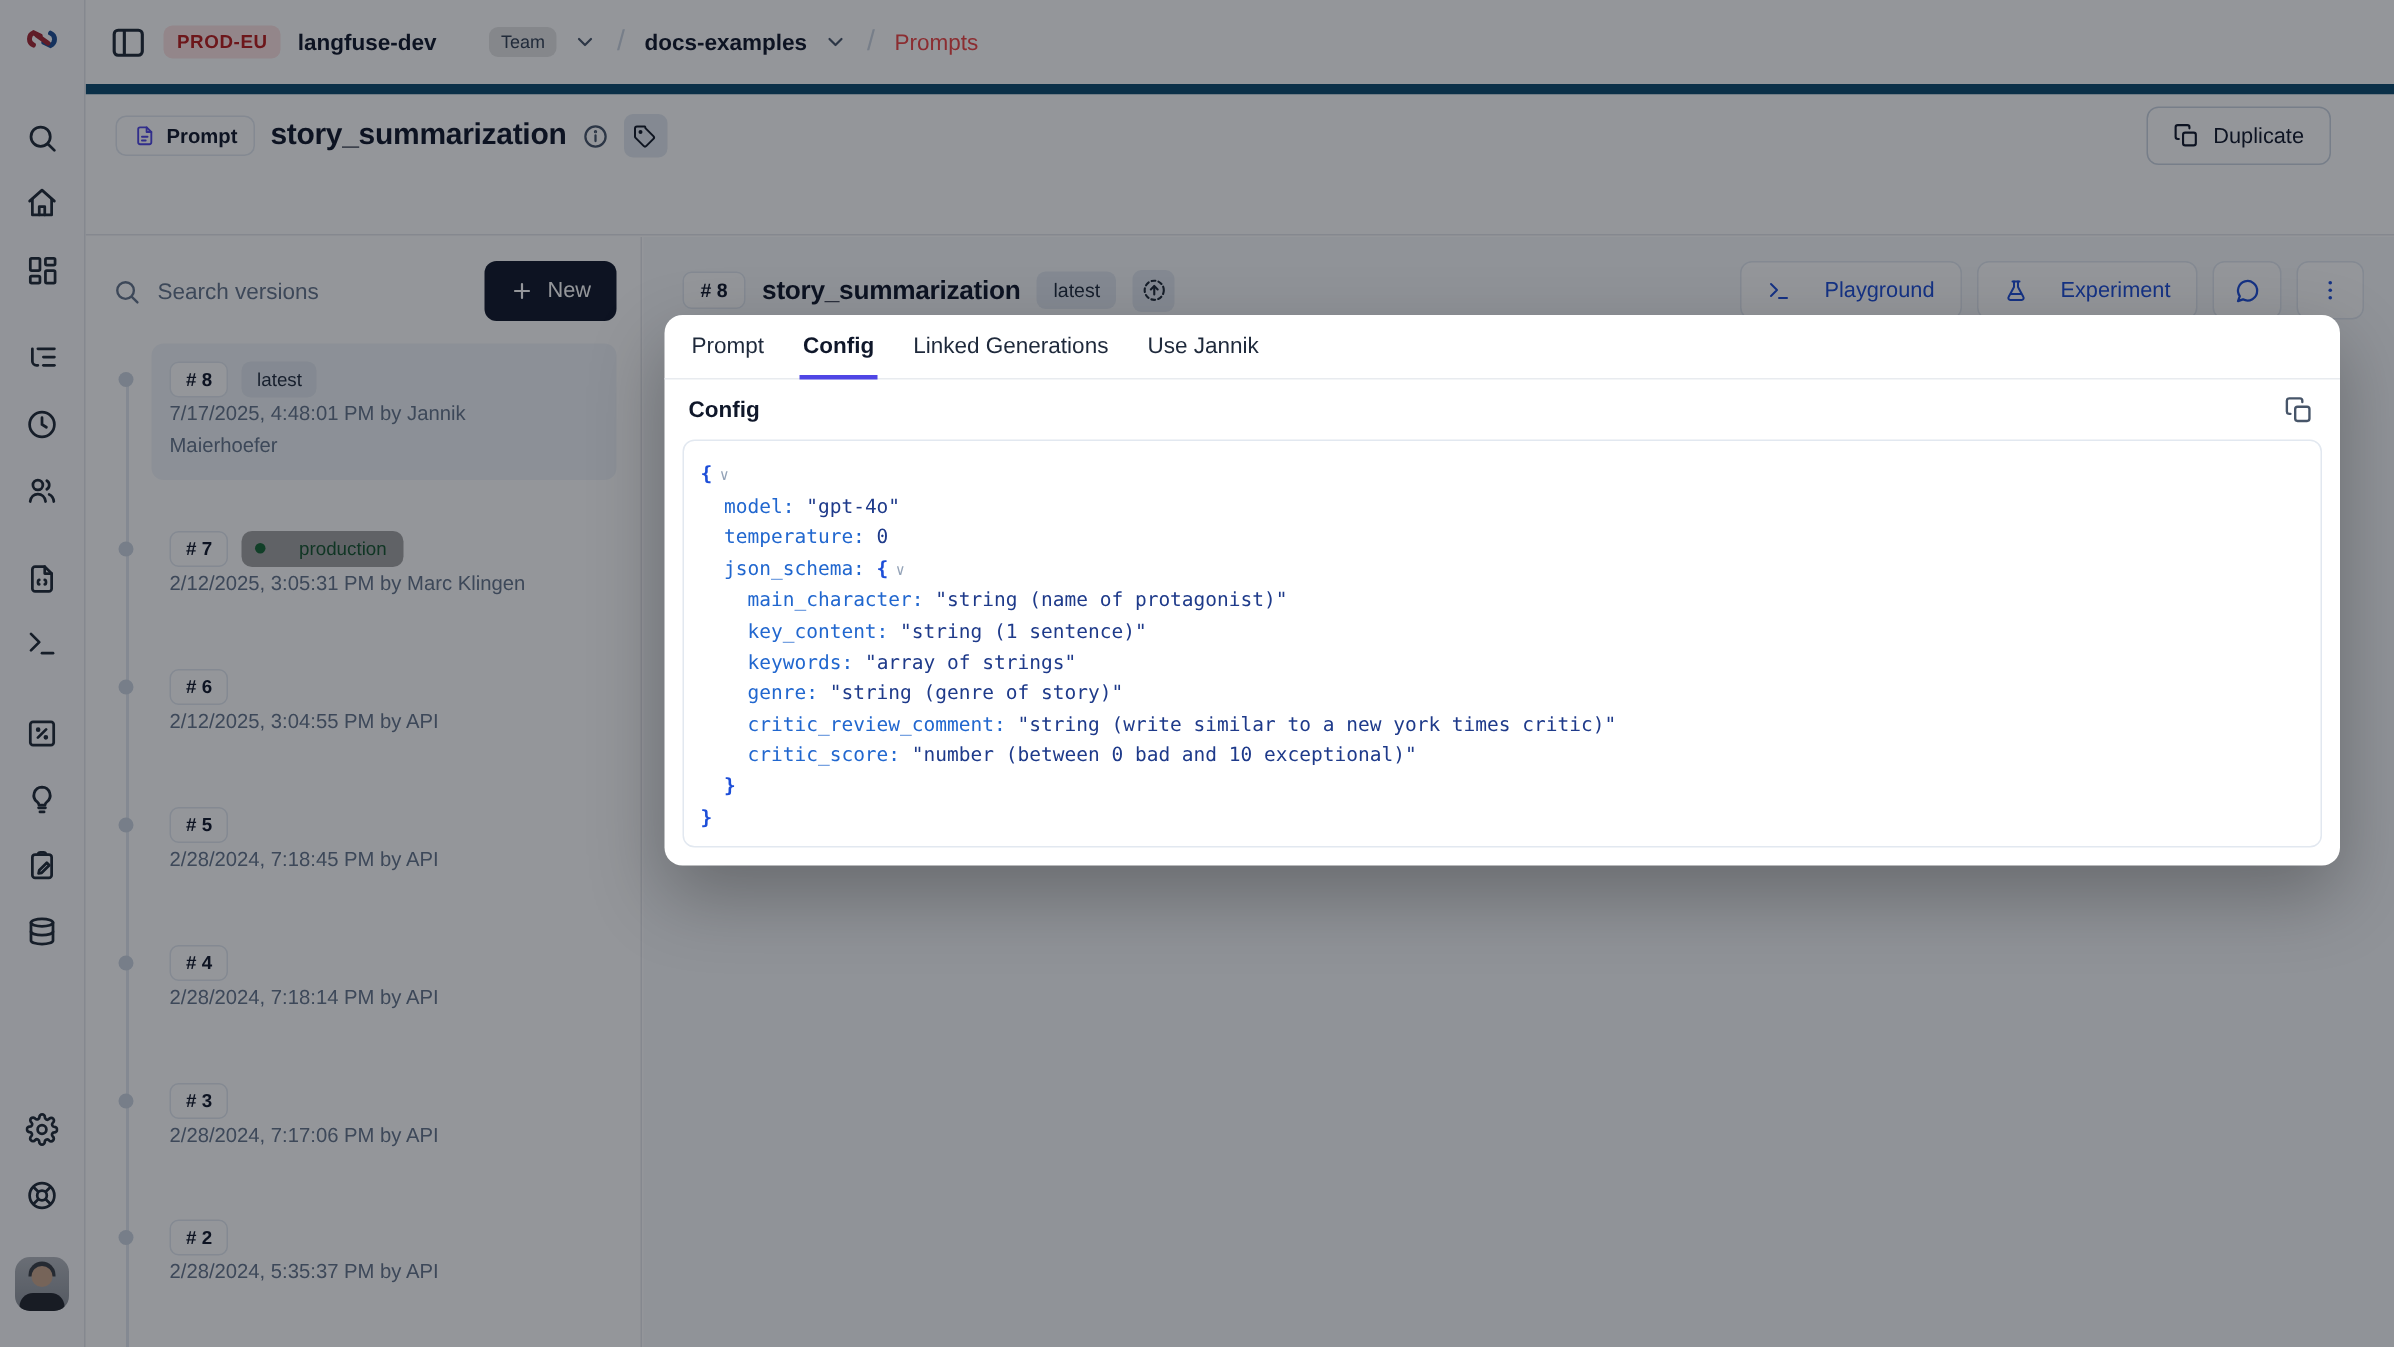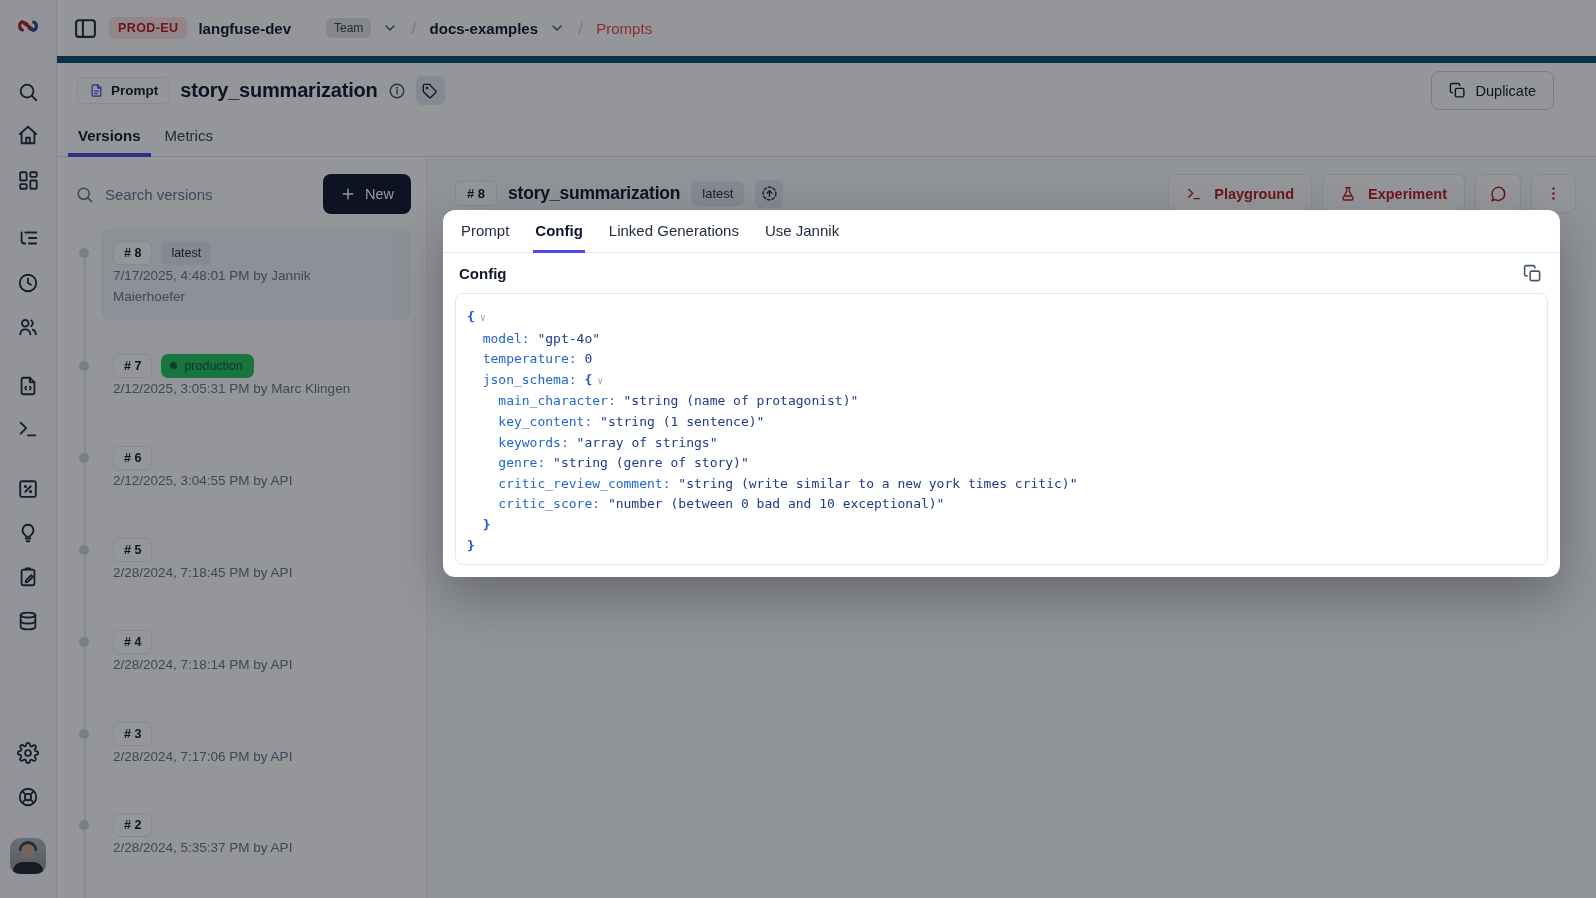--- a/index.html
+++ b/index.html
@@ -48,33 +48,33 @@
   .v-placeholder { flex:1; color:#64748b; font-size:15px; }
   .new-btn { background:#0f172a; color:#fff; border:none; border-radius:8px; height:40px; padding:0 17px; display:flex; align-items:center; gap:9px; font-size:14.5px; font-weight:500; font-family:inherit; cursor:pointer; }
   .v-list { position:relative; margin:15px 16px 0 44px; }
   .v-line { position:absolute; left:-17px; top:22px; bottom:-30px; width:1.5px; background:#e2e8f0; }
   .vcard { position:relative; border-radius:8px; padding:12px; margin-bottom:22px; cursor:pointer; }
   .vcard.sel { background:#f1f5f9; }
   .vdot { position:absolute; left:-22px; top:19px; width:10px; height:10px; border-radius:50%; background:#cbd5e1; }
   .vbadges { display:flex; align-items:center; gap:9px; }
   .vnum { background:#fff; border:1px solid #e2e8f0; border-radius:6px; padding:4px 10px; font-size:12.5px; font-weight:700; color:#0f172a; }
   .vlatest { background:#e2e8f0; border-radius:6px; padding:5px 10px; font-size:12.5px; font-weight:500; color:#1e293b; }
-  .vprod { background:#22c55e; border-radius:7px; padding:5px 11px 5px 9px; font-size:12.5px; font-weight:500; color:#14532d; display:flex; align-items:center; gap:7px; }
+  .vprod { background:#a3a3a3; border-radius:7px; padding:5px 11px 5px 9px; font-size:12.5px; font-weight:500; color:#14532d; display:flex; align-items:center; gap:22px; }
   .pdot { width:7px; height:7px; border-radius:50%; background:#166534; }
   .vdate { margin-top:1px; font-size:13.5px; color:#64748b; line-height:1.55; max-width:252px; }
 
   
   .detail { position:absolute; left:429px; top:158px; right:0; bottom:0; background:#f8fafc; }
   .d-head { display:flex; align-items:center; gap:11px; padding:16px 20px 0 26px; }
   .d-num { background:#fff; border:1px solid #e2e8f0; border-radius:6px; padding:4px 11px; font-size:13px; font-weight:700; }
   .d-title { font-size:17.5px; font-weight:700; letter-spacing:-0.2px; }
   .d-latest { background:#e2e8f0; border-radius:6px; padding:5px 11px; font-size:13px; font-weight:500; color:#1e293b; }
   .d-promote { width:28px; height:28px; background:#e2e8f0; border-radius:6px; display:flex; align-items:center; justify-content:center; color:#1f2937; border:none; cursor:pointer; }
   .d-actions { margin-left:auto; display:flex; align-items:center; gap:10px; }
-  .d-btn { height:39px; border:1px solid #e2e8f0; background:#fff; border-radius:8px; display:flex; align-items:center; gap:12px; padding:0 17px; font-size:14.5px; font-weight:700; color:#b91c1c; font-family:inherit; cursor:pointer; }
+  .d-btn { height:39px; border:1px solid #e2e8f0; background:#fff; border-radius:8px; display:flex; align-items:center; gap:22px; padding:0 17px; font-size:14.5px; font-weight:400; color:#1d4ed8; font-family:inherit; cursor:pointer; }
   .d-btn.iconly { padding:0 13px; }
 
   
   .overlay { position:absolute; inset:0; background:rgba(12,16,24,0.44); z-index:40; }
   .dialog { position:absolute; left:443px; top:210px; width:1117px; height:367px; background:#fff; border-radius:12px; z-index:50; box-shadow:0 20px 50px rgba(0,0,0,.28); display:flex; flex-direction:column; }
   .dlg-tabs { display:flex; gap:6px; padding:0 8px; border-bottom:1px solid #e8ebef; }
   .dlg-tab { padding:12px 10px 13px; font-size:15px; font-weight:500; color:#1e293b; position:relative; background:none; border:none; font-family:inherit; cursor:pointer; }
   .dlg-tab.on { color:#0f172a; font-weight:700; }
   .dlg-tab.on::after { content:""; position:absolute; left:8px; right:8px; bottom:-1px; height:3.5px; background:#4f46e5; }
   .dlg-sec { display:flex; align-items:center; justify-content:space-between; padding:11px 18px 8px 16px; }
@@ -259,25 +259,20 @@
   </div>
   <button class="dup-btn">
     <span>
         <svg width="17" height="17" viewBox="0 0 24 24" fill="none" stroke="currentColor" stroke-width="2" stroke-linecap="round" stroke-linejoin="round">
           <rect x="9" y="9" width="12" height="12" rx="2"></rect>
           <path d="M5 15H4a2 2 0 0 1-2-2V4a2 2 0 0 1 2-2h9a2 2 0 0 1 2 2v1"></path>
         </svg>
       </span>
     <span>Duplicate</span>
   </button>
-  <nav class="ph-tabs">
-
-  <button class="ph-tab on">Versions</button>
-      <button class="ph-tab">Metrics</button>
-    </nav>
 </div>
 
 <aside class="versions">
   <div class="v-search">
     <span class="sicon">
         <svg width="19" height="19" viewBox="0 0 24 24" fill="none" stroke="currentColor" stroke-width="2" stroke-linecap="round">
           <circle cx="11" cy="11" r="7"></circle>
           <line x1="16.5" y1="16.5" x2="21" y2="21"></line>
         </svg>
       </span>

